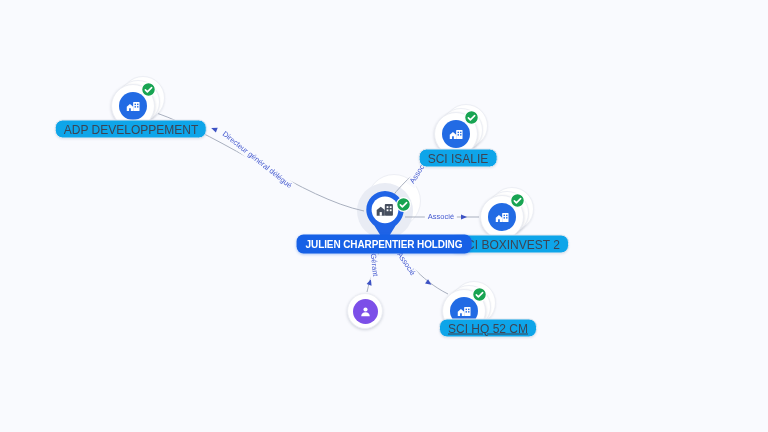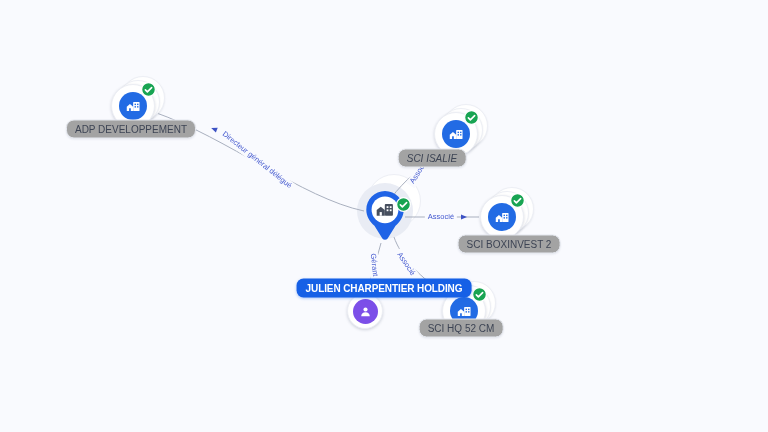--- a/index.html
+++ b/index.html
@@ -31,29 +31,28 @@
     width:28px;height:28px;border-radius:50%;background:#226be4;
     display:flex;align-items:center;justify-content:center;
   }
   .person-node .disc{width:36px;height:36px;}
   .person-node .chip{width:25px;height:25px;background:#7c4fe8;}
   .badge{position:absolute;right:-2px;top:-3px;width:15px;height:15px;z-index:4;}
 
   
   .pill{
     position:absolute;transform:translate(-50%,-50%);z-index:5;
-    background:#a3a3a3;border:1px solid #e6e9f0;border-radius:8px;
-    padding:2.5px 8px;font-size:10px;color:#3d4454;white-space:nowrap;
+    background:#0ea5e9;border:1px solid #e6e9f0;border-radius:8px;
+    padding:2.5px 8px;font-size:12px;color:#3d4454;white-space:nowrap;
     box-shadow:0 1px 2px rgba(25,39,89,.08);line-height:12px;
   }
   .center-pill{
     background:#1660e6;border:none;color:#fff;font-weight:700;font-size:10px;
     letter-spacing:-.1px;padding:3.5px 9px;border-radius:7px;z-index:6;
     box-shadow:0 1px 3px rgba(22,96,230,.35);
-    margin-top:44px;
   }
 
   
   .halo{position:absolute;border-radius:50%;z-index:0;}
   .halo-ghost{left:367px;top:174px;width:54px;height:54px;background:#fff;border:1px solid #edeff5;box-sizing:border-box;}
   .halo-main{left:357px;top:183px;width:56px;height:56px;background:#e9ecf4;}
   .pin{position:absolute;left:363px;top:190px;width:44px;height:55px;z-index:3;}
   .pin .badge{right:-4px;top:7px;}
 </style>
 </head>
@@ -150,21 +149,21 @@
         </svg>
       </div>
       <span class="badge">
         <svg width="15" height="15" viewBox="0 0 24 24">
           <circle cx="12" cy="12" r="11" fill="#18a452" stroke="#fff" stroke-width="2"></circle>
           <path d="M7 12.5l3.2 3.2L17 9" stroke="#fff" stroke-width="2.6" fill="none" stroke-linecap="round" stroke-linejoin="round"></path>
         </svg>
       </span>
     </div>
   </div>
-  <div class="pill" style="left:432px;top:158px;font-style:italic;">SCI ISALIE</div>
+  <div class="pill" style="left:458px;top:158px;">SCI ISALIE</div>
 
   <div class="node" style="left:480px;top:195px;">
     <i class="ghost g2"></i>
     <i class="ghost g1"></i>
     <div class="disc">
       <div class="chip">
         <svg width="17" height="17" viewBox="0 0 24 24">
           <rect x="11.5" y="5.5" width="9" height="13" rx="1" fill="#fff"></rect>
           <rect x="13.5" y="8" width="2" height="2" fill="#226be4"></rect>
           <rect x="17" y="8" width="2" height="2" fill="#226be4"></rect>
@@ -200,21 +199,21 @@
         </svg>
       </div>
       <span class="badge">
         <svg width="15" height="15" viewBox="0 0 24 24">
           <circle cx="12" cy="12" r="11" fill="#18a452" stroke="#fff" stroke-width="2"></circle>
           <path d="M7 12.5l3.2 3.2L17 9" stroke="#fff" stroke-width="2.6" fill="none" stroke-linecap="round" stroke-linejoin="round"></path>
         </svg>
       </span>
     </div>
   </div>
-  <div class="pill" style="left:461px;top:328px;">SCI HQ 52 CM</div>
+  <div class="pill" style="left:488px;top:328px;text-decoration:underline;">SCI HQ 52 CM</div>
 
   <div class="node person-node" style="left:347px;top:293px;">
     <div class="disc">
       <div class="chip">
         <svg width="15" height="15" viewBox="0 0 24 24" fill="#fff">
           <circle cx="12" cy="8.8" r="3.3"></circle>
           <path d="M5.2 19.2c0-3.7 3-6 6.8-6s6.8 2.3 6.8 6v.3H5.2z"></path>
         </svg>
       </div>
     </div>

